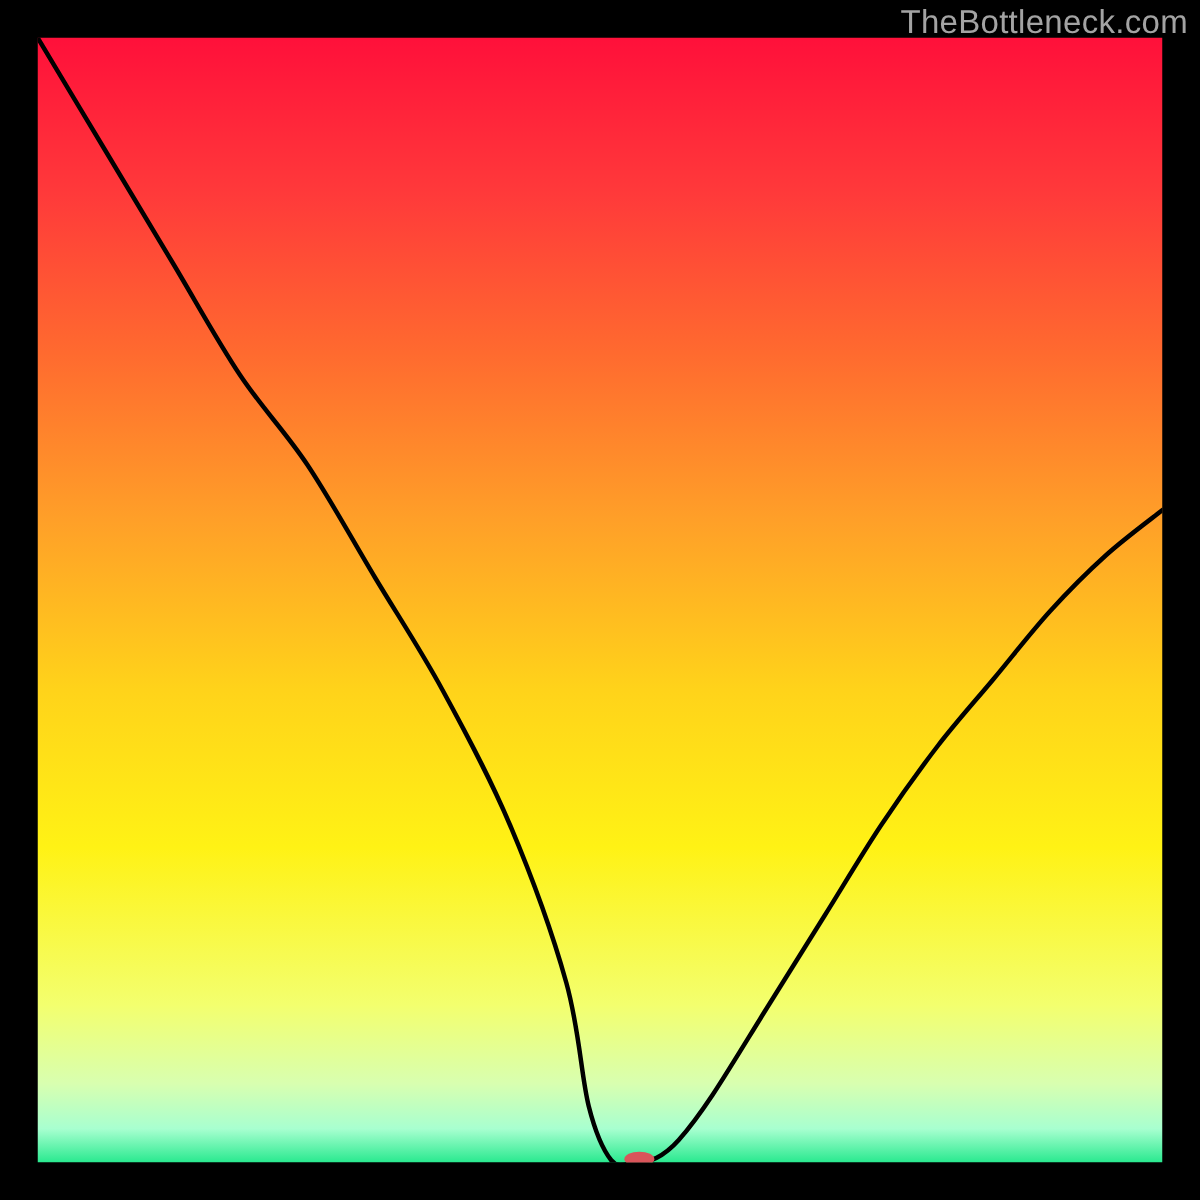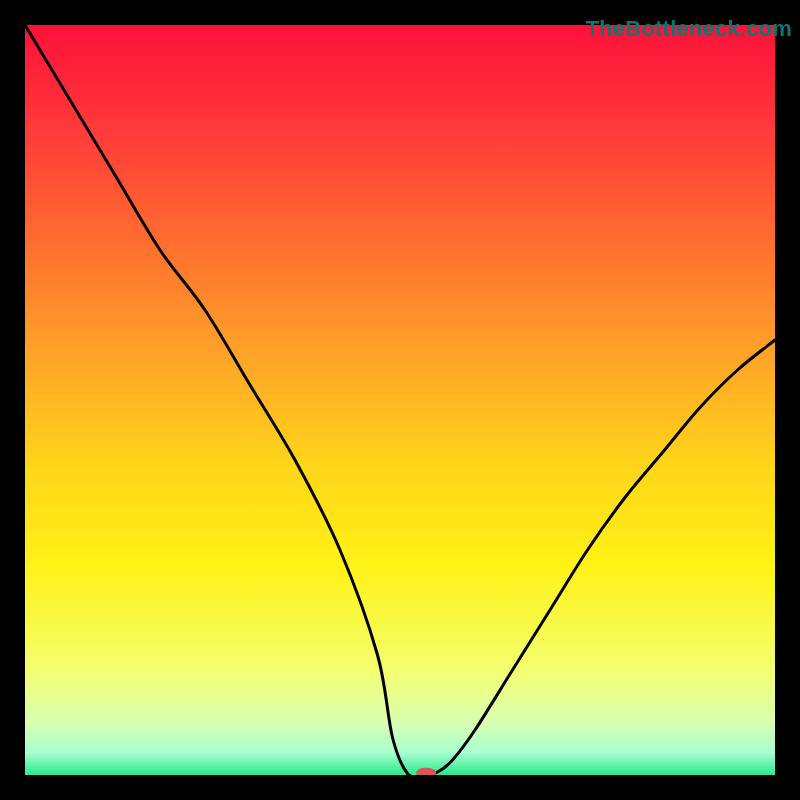--- a/index.html
+++ b/index.html
@@ -24,25 +24,25 @@
     width: 750px;
     height: 750px;
   }
   .plot svg {
     display: block;
     width: 750px;
     height: 750px;
   }
   .watermark {
     position: absolute;
-    top: 16px;
+    top: 2px;
     right: 8px;
-    color: #0f766e;
+    color: #a3a3a3;
     font-size: 22px;
-    font-weight: 700;
+    font-weight: 400;
     letter-spacing: 0.2px;
     user-select: none;
   }
 </style>
 </head>
 <body>
 
 <div class="frame">
   <div class="plot">
     <svg viewBox="0 0 750 750" preserveAspectRatio="none">

